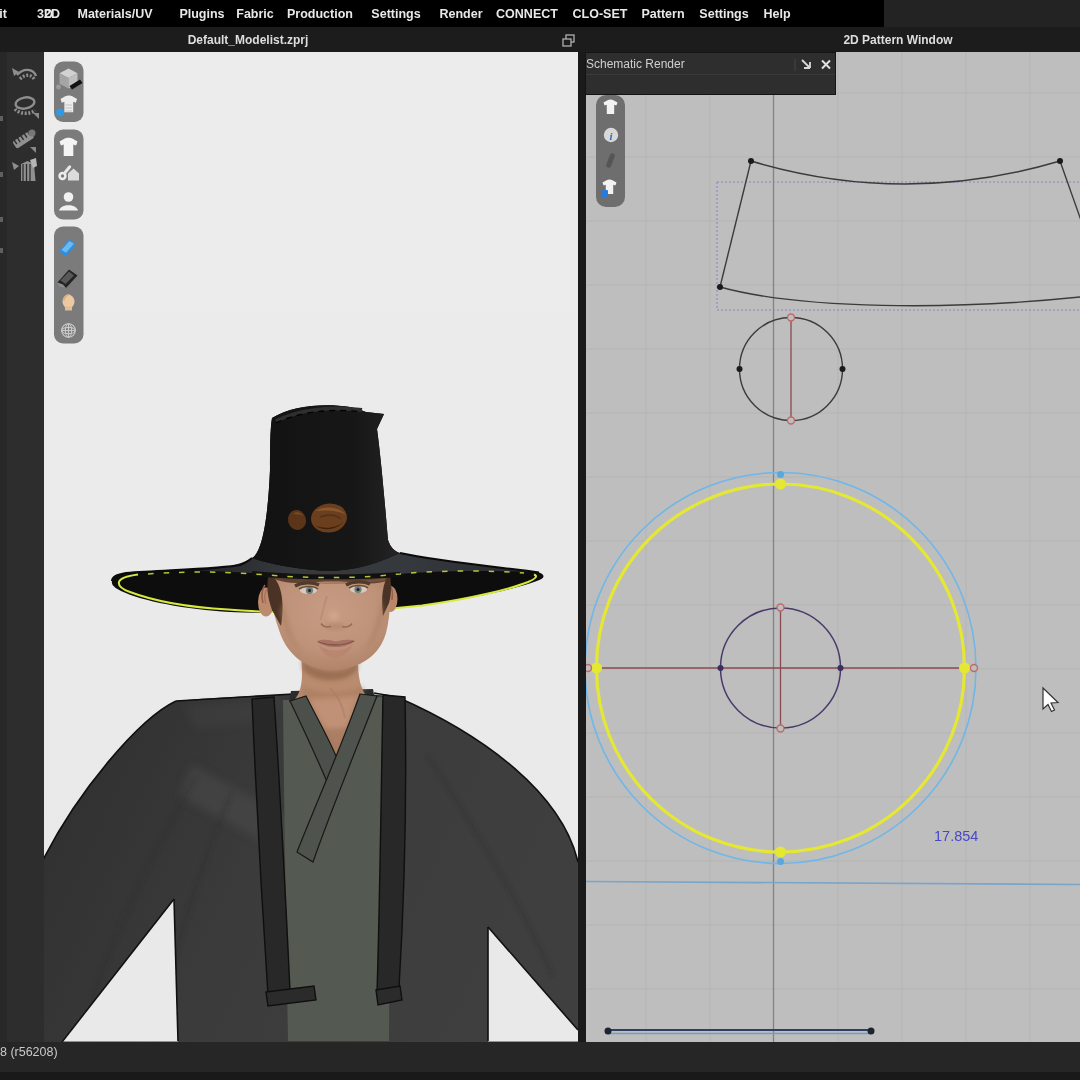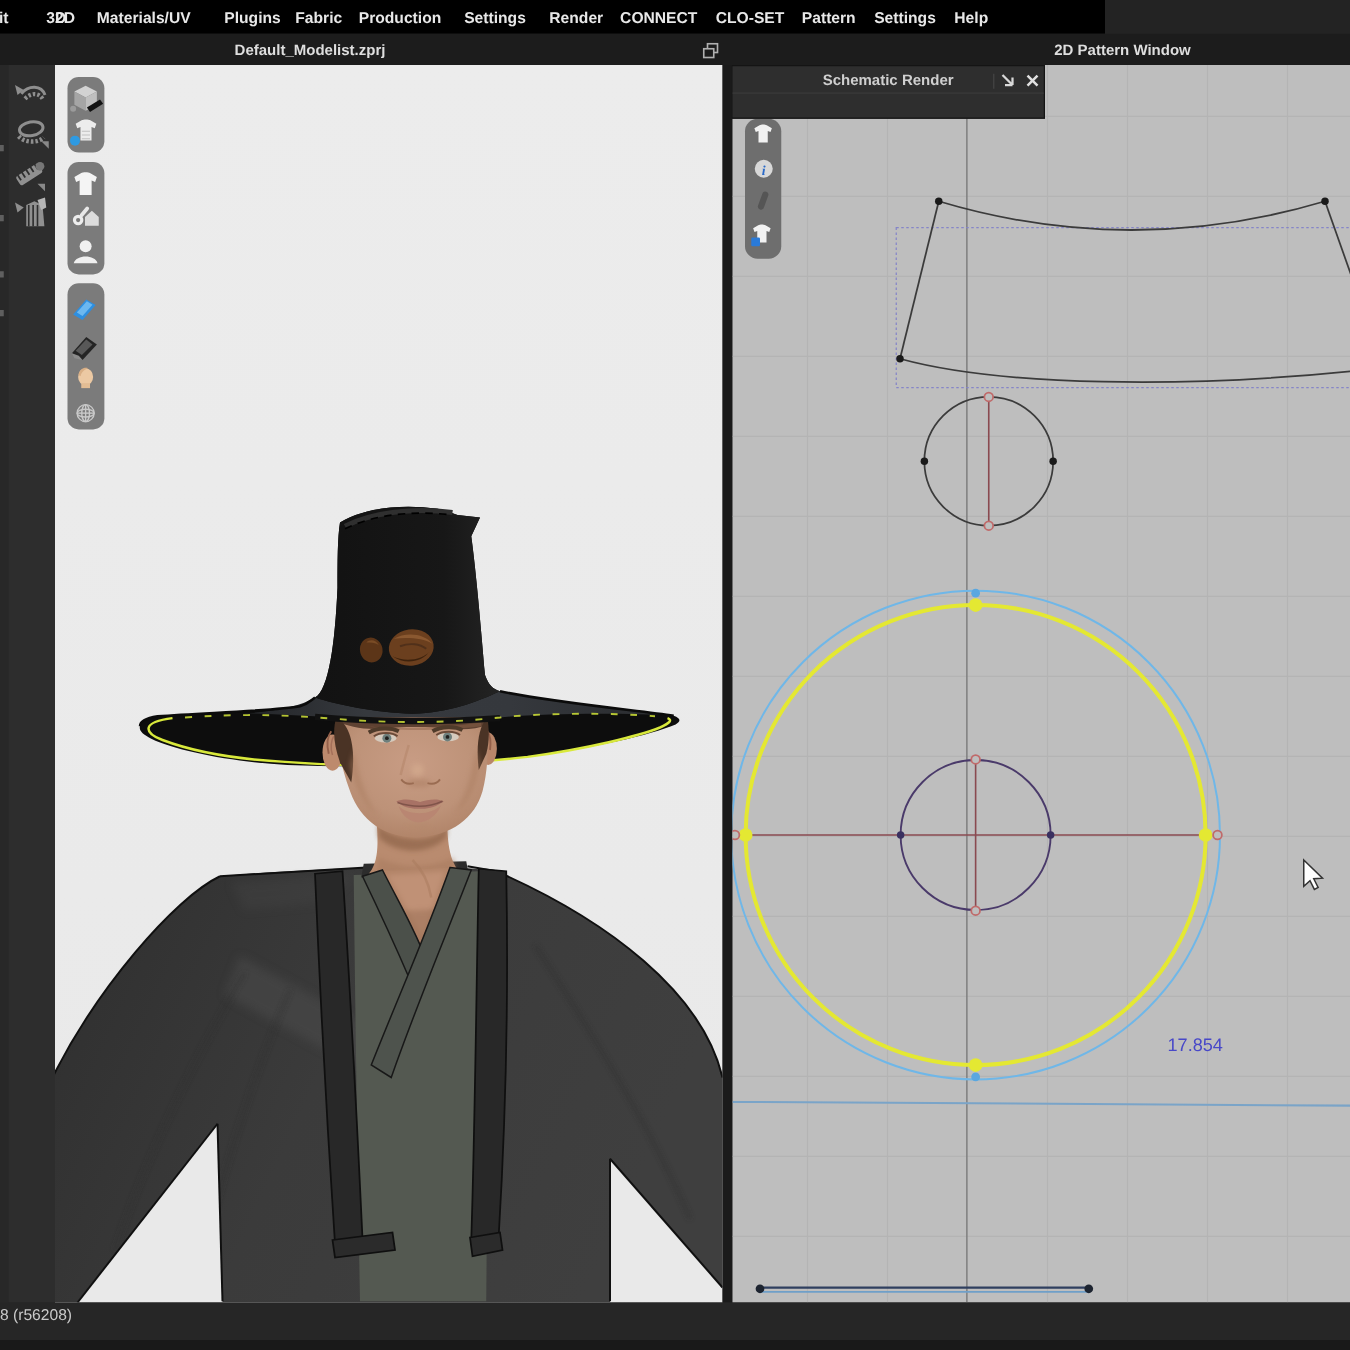--- a/index.html
+++ b/index.html
@@ -13,22 +13,22 @@
   .tt{position:absolute;top:6px;font-size:12px;font-weight:700;color:#dedede;
       transform:translateX(-50%);white-space:nowrap;}
   #sidebar{left:0;top:52px;width:44px;height:990px;background:#2d2d2d;}
   #vp3d{left:44px;top:52px;width:534px;height:990px;background:#ebebeb;}
   #divider{left:578px;top:52px;width:8px;height:990px;background:#1a1a1a;}
   #win2d{left:586px;top:52px;width:494px;height:990px;background:#bebebe;}
   #schem{left:585px;top:52px;width:251px;height:43px;background:#2e2e2e;
          border:1px solid #141414;box-sizing:border-box;}
   #schem .hd{position:absolute;left:0;top:0;width:100%;height:21px;
              border-bottom:1px solid #3a3a3a;}
-  #schem .ti{position:absolute;left:0;top:4px;width:100%;text-align:center;
-             font-size:12px;font-weight:700;color:#cfcfcf;}
+  #schem .ti{position:absolute;left:0;top:4px;width:100%;text-align:left;
+             font-size:12px;font-weight:400;color:#cfcfcf;}
   #statusbar{left:0;top:1042px;width:1080px;height:38px;background:#262626;}
   #statusbar .dk{position:absolute;left:0;top:30px;width:1080px;height:8px;background:#191919;}
   #statusbar .tx{position:absolute;left:-7px;top:3px;font-size:12.5px;color:#c9c9c9;}
 </style>
 </head>
 <body>
 <div class="abs" id="menubar">
   <span class="mi" style="left:3px">it</span>
   <span class="mi" style="left:45px">3D</span>
   <span class="mi" style="left:52px">2D</span>

